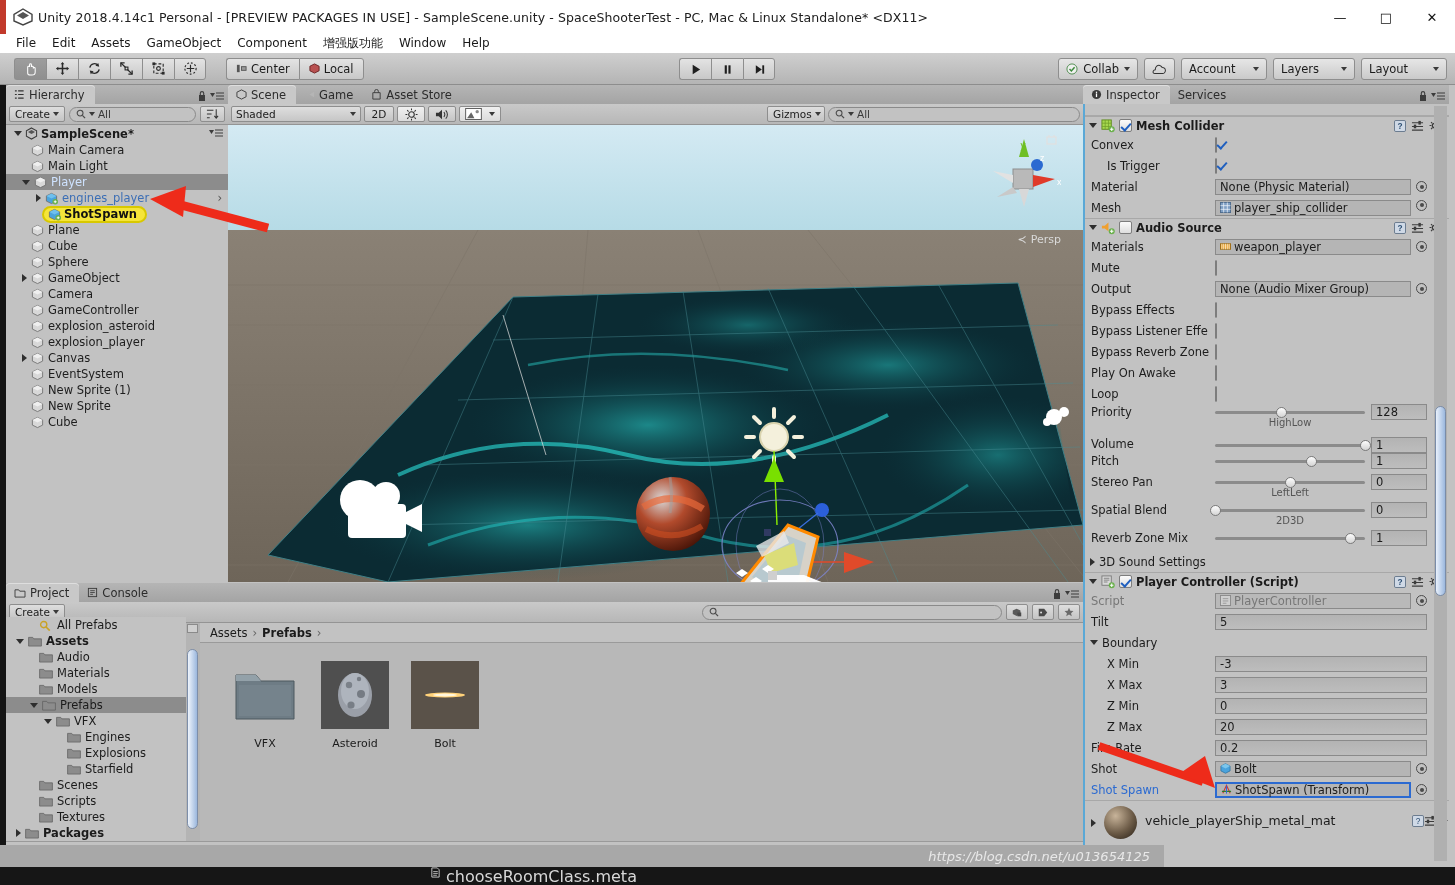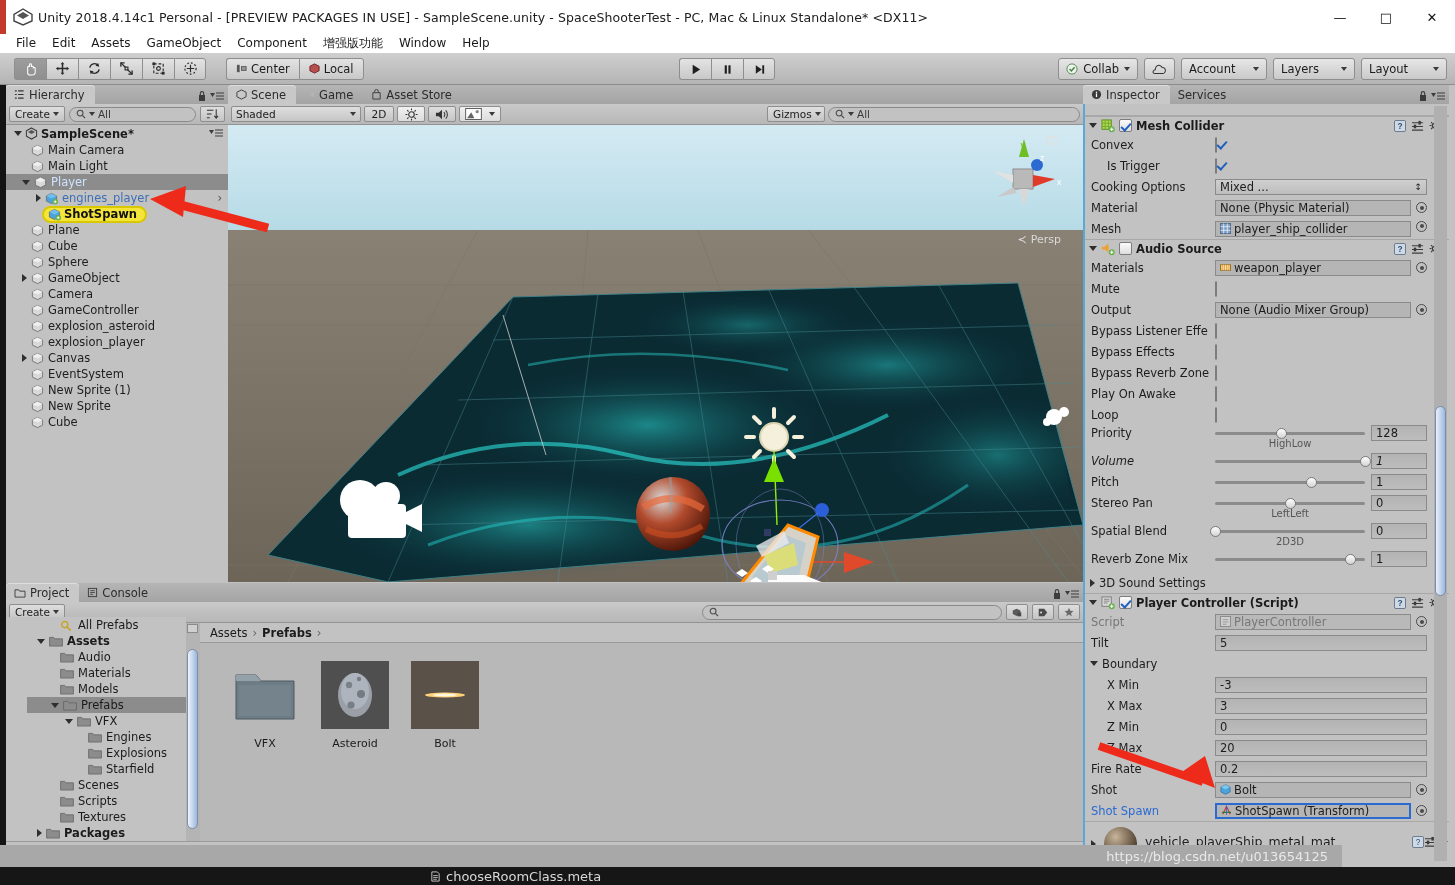--- a/index.html
+++ b/index.html
@@ -150,26 +150,26 @@
   .minmax { display:flex; justify-content:center; font-size:10px; color:#555; margin-top:-3px; }
   .matrow { height:44px; display:flex; align-items:center; gap:8px; padding-left:8px;
             background:#c2c2c2; border-top:1px solid #a8a8a8; }
   .matball { width:33px; height:33px; border-radius:50%;
              background:radial-gradient(circle at 35% 30%,#c8b49a,#6b5a46 55%,#241c14 100%); flex:none; }
   .scrollbar-v { position:absolute; right:2px; top:2px; width:13px; bottom:2px; background:#b0b0b0; }
   .sb-thumb { position:absolute; left:1px; width:11px; border-radius:6px;
               background:linear-gradient(90deg,#e8f0fb,#9cb8de); border:1px solid #7a8ca8; }
 
   .arrow-anno { position:absolute; pointer-events:none; }
-  .statusbar { position:absolute; left:0; bottom:18px; width:1342px; height:22px; background:#a8a8a8;
-               display:flex; align-items:center; justify-content:flex-end; }
+  .statusbar { position:absolute; left:0; bottom:18px; width:1164px; height:22px; background:#a8a8a8;
+               display:flex; align-items:center; justify-content:flex-end;font-style:italic; }
   .wm { font-size:13px; color:#e8e8e8; padding-right:14px; }
   .taskbar { position:absolute; left:0; bottom:0; width:1455px; height:18px; background:#161616;
              display:flex; align-items:center; }
-  .tb-item { color:#d8d8d8; font-size:13px; display:flex; align-items:center; gap:5px; margin-left:430px; }
+  .tb-item { color:#d8d8d8; font-size:16px; display:flex; align-items:flex-start; gap:5px; margin-left:430px; }
   .lshadow { position:absolute; left:0; top:85px; width:6px; height:778px; background:#141414; }
 </style>
 </head>
 <body>
 
 <div id="app">
 
   <div class="titlebar">
     <div class="title-left-accent"></div>
     <div class="unity-logo">
@@ -846,21 +846,21 @@
           </svg>
       </div>
       <div class="mini-btn" style="width:22px;justify-content:center">
         <svg width="12" height="12" viewBox="0 0 13 13">
             <polygon points="6.5,1 8.2,4.8 12.3,5.2 9.2,8 10.1,12 6.5,9.9 2.9,12 3.8,8 0.7,5.2 4.8,4.8" fill="#6a6a6a"></polygon>
           </svg>
       </div>
     </div>
 
     <div class="p-body">
-      <div class="p-tree" id="proj-tree" style="margin-top: -6px; padding-left: 21px;">
+      <div class="p-tree" id="proj-tree" style="margin-top: -6px;">
           <div class="p-row">
             <span style="width:20px;display:inline-block"></span>
             <span style="width:5px;display:inline-block"></span>
             <svg class="folder-ico" viewBox="0 0 15 12">
               <circle cx="5" cy="5" r="3.4" fill="none" stroke="#c9a227" stroke-width="1.5"></circle>
               <path d="M7.6 7.6l4 4" stroke="#c9a227" stroke-width="1.8"></path>
             </svg>
             <span style="">All Prefabs</span>
           </div>
           <div class="p-row">
@@ -1066,29 +1066,20 @@
           </div>
           <div class="frow">
             <div class="flabel" style="">Convex</div>
             <div class="fval"><span class="ck on"></span></div>
           </div>
           <div class="frow">
             <div class="flabel ind" style="">Is Trigger</div>
             <div class="fval"><span class="ck on"></span></div>
           </div>
           <div class="frow">
-            <div class="flabel" style="">Cooking Options</div>
-            <div class="fval">
-              <div class="tfield" style="justify-content:space-between;background:linear-gradient(#cfcfcf,#bdbdbd)">
-                <span>Mixed ...</span>
-                <span style="font-size:9px">↕</span>
-              </div>
-            </div>
-          </div>
-          <div class="frow">
             <div class="flabel" style="">Material</div>
             <div class="fval" style="display:flex;align-items:center;">
               <div class="objfield" style="flex:1;">
                 <span>None (Physic Material)</span>
               </div>
               <span class="radio-o"></span>
             </div>
           </div>
           <div class="frow">
             <div class="flabel" style="">Mesh</div>
@@ -1148,25 +1139,25 @@
           <div class="frow">
             <div class="flabel" style="">Output</div>
             <div class="fval" style="display:flex;align-items:center;">
               <div class="objfield" style="flex:1;">
                 <span>None (Audio Mixer Group)</span>
               </div>
               <span class="radio-o"></span>
             </div>
           </div>
           <div class="frow">
+            <div class="flabel" style="">Bypass Effects</div>
+            <div class="fval"><span class="ck "></span></div>
+          </div>
+          <div class="frow">
             <div class="flabel" style="">Bypass Listener Effe</div>
-            <div class="fval"><span class="ck "></span></div>
-          </div>
-          <div class="frow">
-            <div class="flabel" style="">Bypass Effects</div>
             <div class="fval"><span class="ck "></span></div>
           </div>
           <div class="frow">
             <div class="flabel" style="">Bypass Reverb Zone</div>
             <div class="fval"><span class="ck "></span></div>
           </div>
           <div class="frow">
             <div class="flabel" style="">Play On Awake</div>
             <div class="fval"><span class="ck "></span></div>
           </div>
@@ -1183,21 +1174,21 @@
                   <div class="knob" style="left:calc(44% - 5px)"></div>
                 </div>
                 <div class="numbox">128</div>
               </div>
               <div class="minmax" style="width:calc(100% - 62px);">
                 <span>High</span>
                 <span>Low</span>
               </div>
             </div>
           </div>
-          <div class="frow" style="height: 21px; align-items: flex-start; font-style: italic;">
+          <div class="frow" style="height: 21px; align-items: flex-end;">
             <div class="flabel" style="line-height:17px;">Volume</div>
             <div class="fval" style="display:flex;align-items:flex-start;flex-direction:column;">
               <div style="display:flex;align-items:center;width:100%;">
                 <div class="slider">
                   <div class="track"></div>
                   <div class="knob" style="left:calc(100% - 5px)"></div>
                 </div>
                 <div class="numbox">1</div>
               </div>
             </div>

